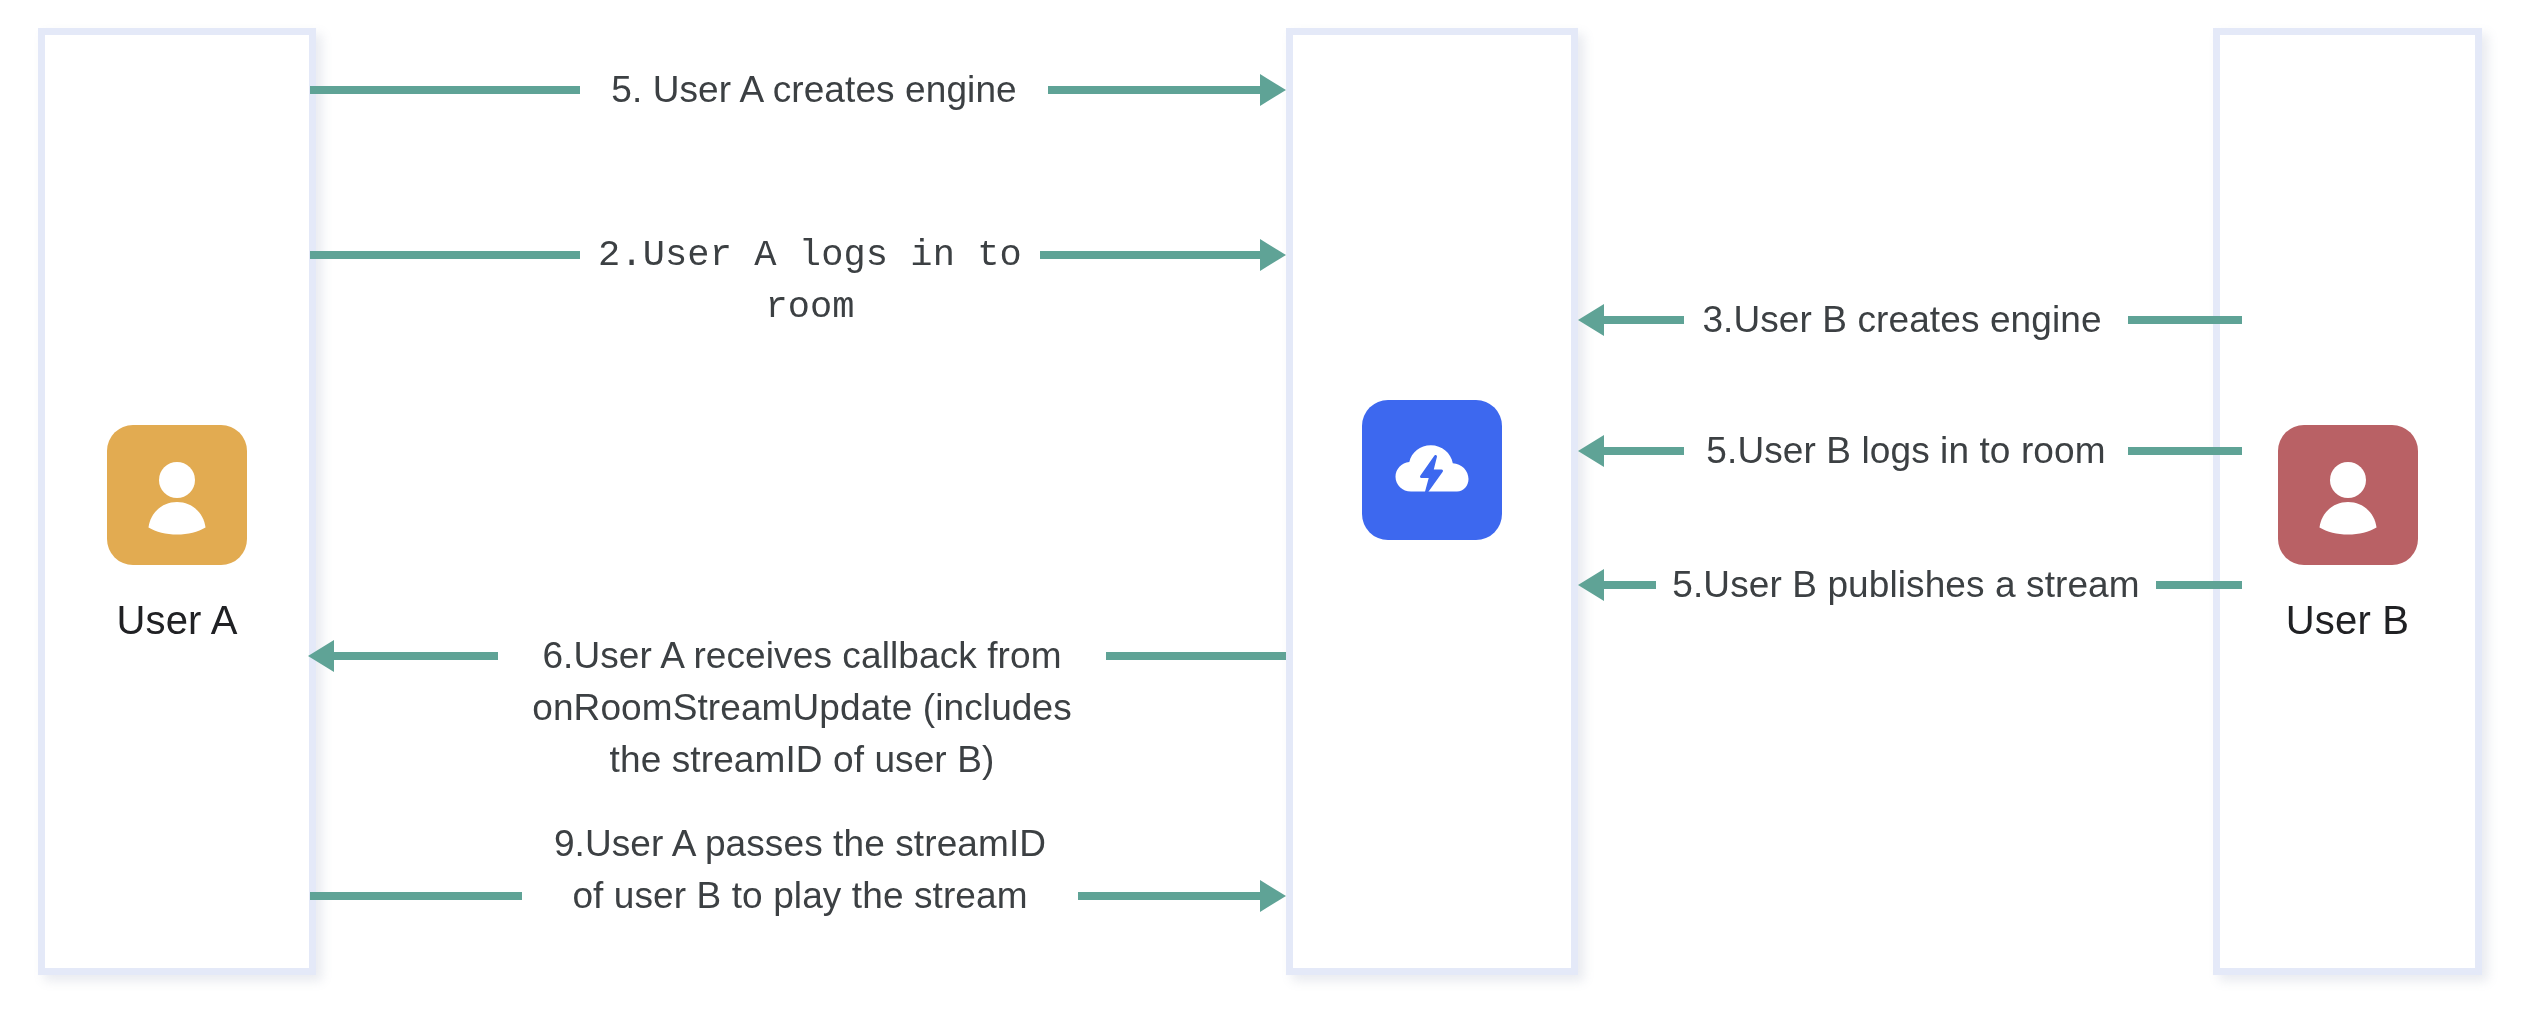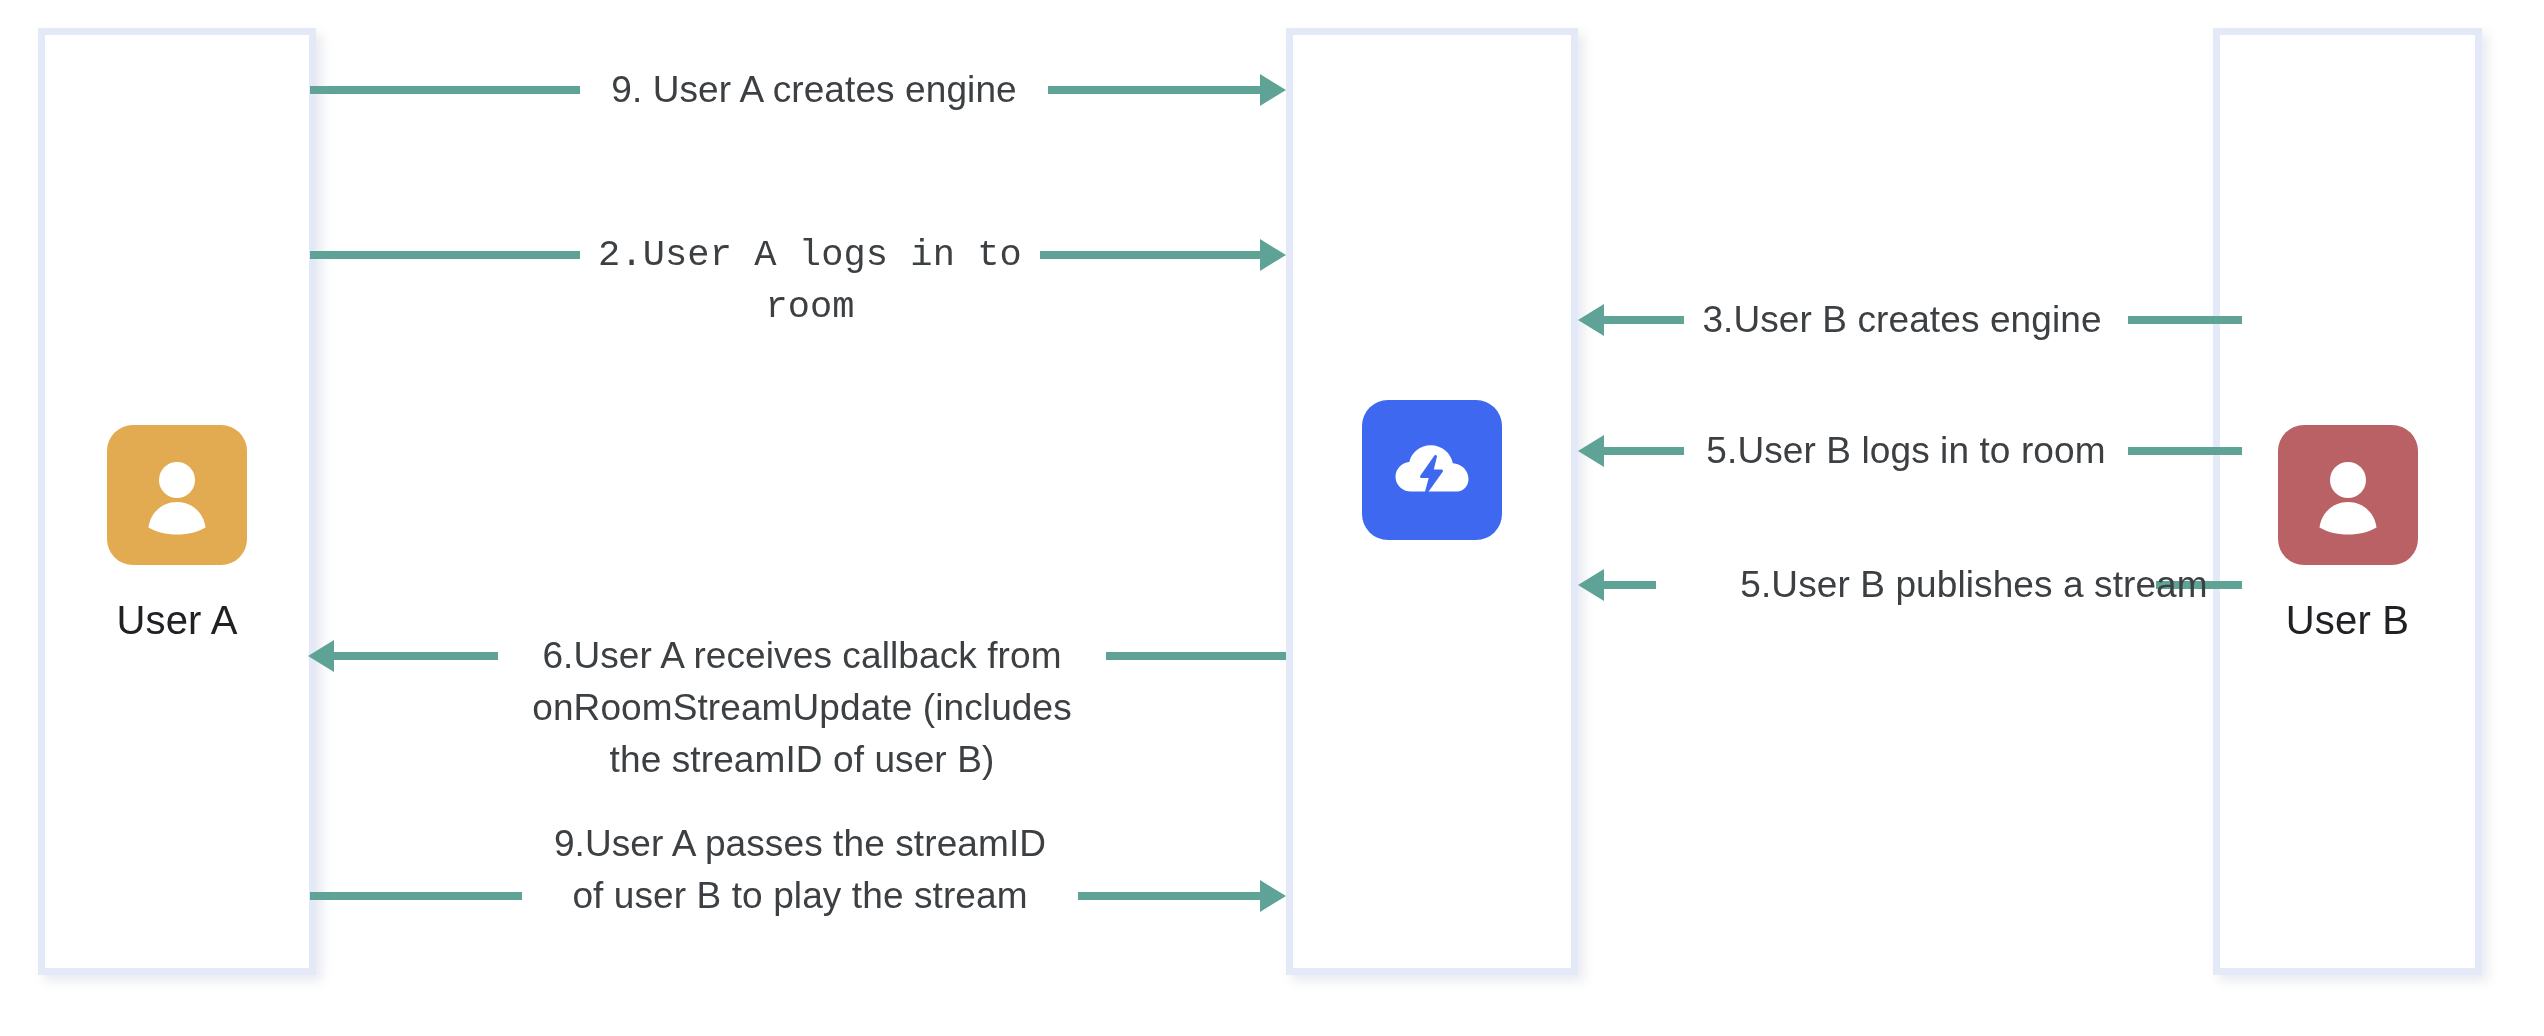--- a/index.html
+++ b/index.html
@@ -148,21 +148,21 @@
       </div>
       <div class="actor-label">User B</div>
     </div>
   </div>
 
   <div class="arrow" style="left:0; top:90px;">
     <div class="seg" style="left:310px; width:270px;"></div>
     <div class="seg" style="left:1048px; width:212px;"></div>
     <div class="head right" style="left:1260px;"></div>
   </div>
-  <div class="caption" style="left:580px; top:64px; width:468px;">9. User A creates engine</div>
+  <div class="caption" style="left:580px; top:64px; width:468px;">5. User A creates engine</div>
 
   <div class="arrow" style="left:0; top:255px;">
     <div class="seg" style="left:310px; width:270px;"></div>
     <div class="seg" style="left:1040px; width:220px;"></div>
     <div class="head right" style="left:1260px;"></div>
   </div>
   <div class="caption" style="left:580px; top:229px; width:460px;font-family:Liberation Mono, monospace;">2.User A logs in to room</div>
 
   <div class="arrow" style="left:0; top:320px;">
     <div class="head left" style="left:1578px;"></div>
@@ -176,21 +176,21 @@
     <div class="seg" style="left:1604px; width:80px;"></div>
     <div class="seg" style="left:2128px; width:114px;"></div>
   </div>
   <div class="caption" style="left:1684px; top:425px; width:444px;">5.User B logs in to room</div>
 
   <div class="arrow" style="left:0; top:585px;">
     <div class="head left" style="left:1578px;"></div>
     <div class="seg" style="left:1604px; width:52px;"></div>
     <div class="seg" style="left:2156px; width:86px;"></div>
   </div>
-  <div class="caption" style="left:1724px; top:559px; width:500px;">5.User B publishes a stream</div>
+  <div class="caption" style="left:1656px; top:559px; width:500px;">5.User B publishes a stream</div>
 
   <div class="arrow" style="left:0; top:656px;">
     <div class="head left" style="left:308px;"></div>
     <div class="seg" style="left:334px; width:164px;"></div>
     <div class="seg" style="left:1106px; width:180px;"></div>
   </div>
   <div class="caption" style="left:498px; top:630px; width:608px;">6.User A receives callback from
 onRoomStreamUpdate (includes
 the streamID of user B)</div>
 

